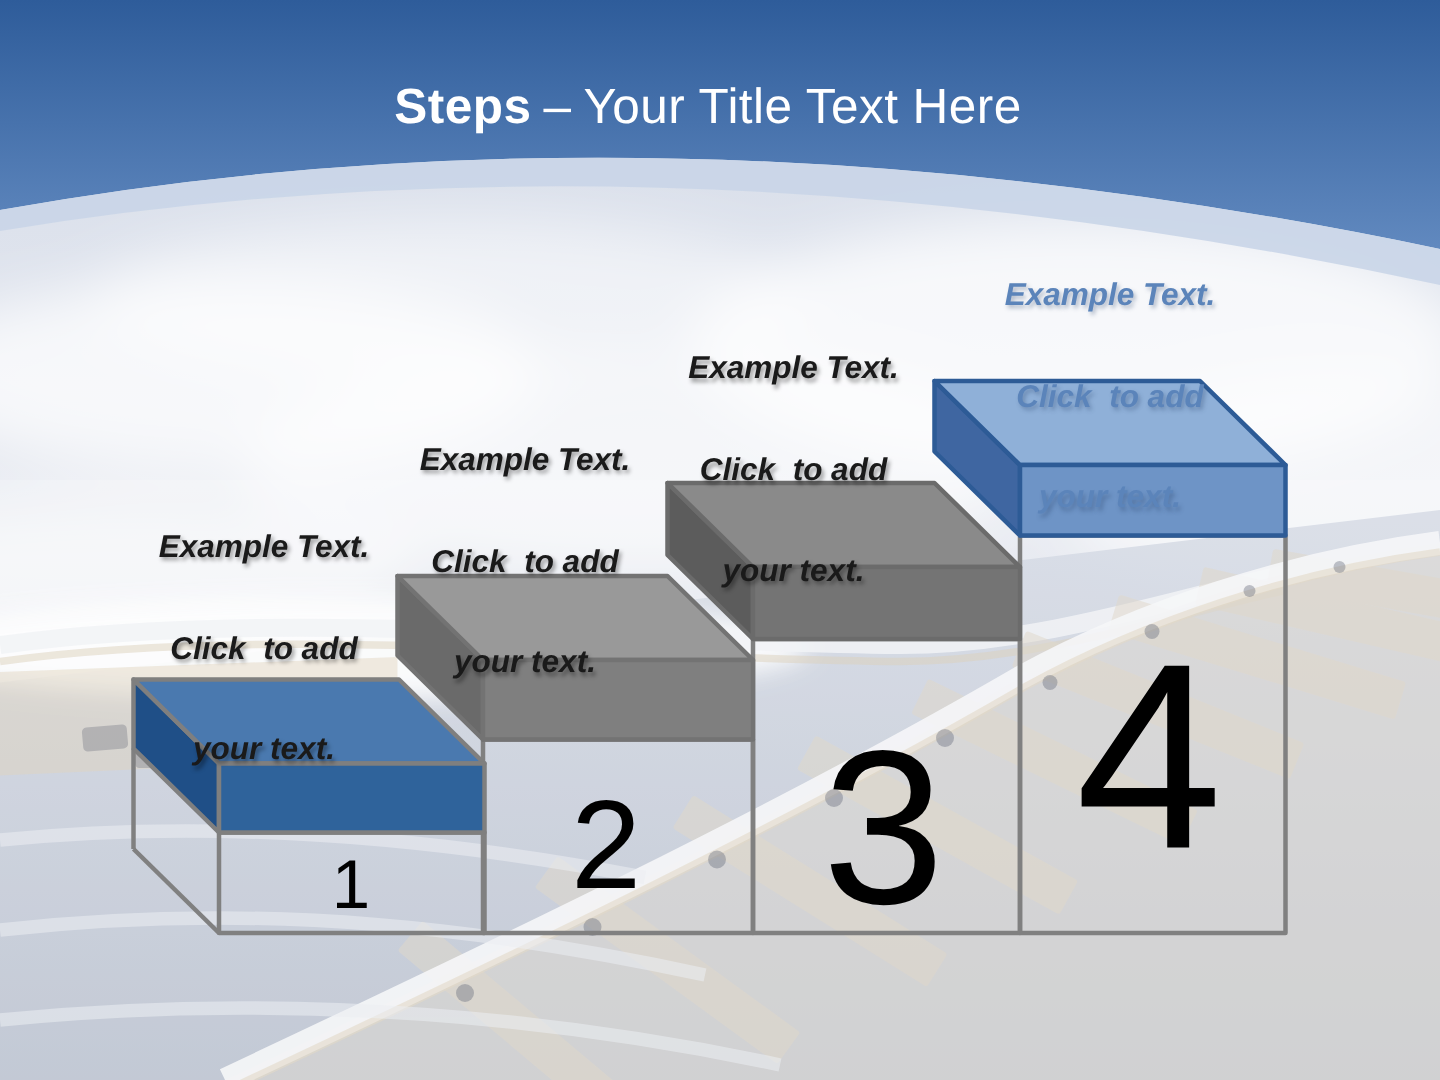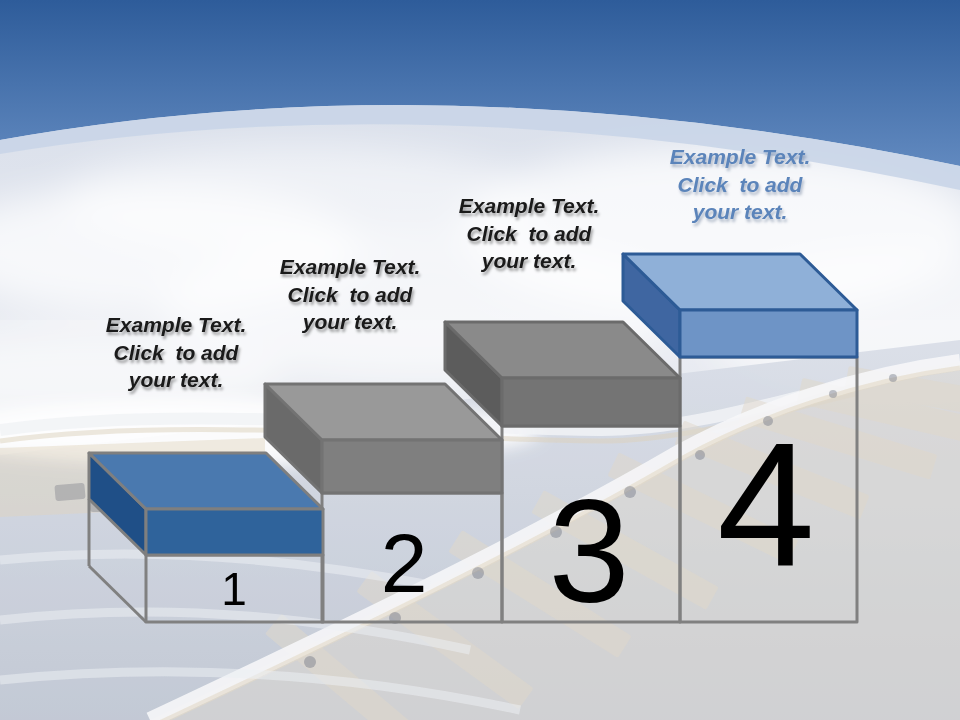--- a/index.html
+++ b/index.html
@@ -16,21 +16,21 @@
   }
   .slide-title .bold{font-weight:bold;}
   .slide-title .sep{margin:0 8px;}
 
   
   .step-label{
     position:absolute;width:252px;text-align:center;z-index:7;
     font-style:italic;font-weight:bold;font-size:21px;line-height:27.5px;
     text-shadow:1.5px 2.5px 3px rgba(0,0,0,.38);
   }
-  .step-label span{display:block;white-space:pre;}
+  .step-label span{display:block;white-space:pre;margin-top:40px;}
   .label-1{left:50px;top:311px;}
   .label-2{left:224px;top:253px;}
   .label-3{left:403px;top:192px;}
   .label-4{left:614px;top:143px;text-shadow:1.5px 2.5px 3px rgba(44,70,110,.35);}
 
   
   .step-number{
     position:absolute;color:#000;line-height:1;z-index:6;
     transform:translateX(-50%);font-weight:400;
   }
@@ -134,20 +134,23 @@
     <defs>
       <linearGradient id="ghead" x1="0" y1="0" x2="0" y2="1">
         <stop offset="0" stop-color="#2e5c9a"></stop>
         <stop offset="1" stop-color="#6189bf"></stop>
       </linearGradient>
     </defs>
     <path d="M0,0 L960,0 L960,166 Q450,59 0,140 Z" fill="url(#ghead)"></path>
     <path d="M0,140 Q450,59 960,166 L960,190 Q450,80 0,154 Z" opacity="0.9" fill="#c9d5e8"></path>
   </svg>
 
+  <div class="slide-title">
+    <span class="bold">Steps</span><span class="sep">–</span><span>Your Title Text Here</span>
+  </div>
 
   <svg class="layer" width="960" height="720" viewBox="0 0 960 720" aria-hidden="true">
 
     <g fill="none" stroke-width="3" stroke-linejoin="round">
       <g>
         <rect x="146" y="555" width="177" height="67" stroke="#808080"></rect>
         <line x1="89" y1="499" x2="89" y2="566" stroke="#808080"></line>
         <line x1="89" y1="566" x2="146" y2="622" stroke="#808080"></line>
       </g>
       <rect x="322" y="493" width="180" height="129" stroke="#808080"></rect>

